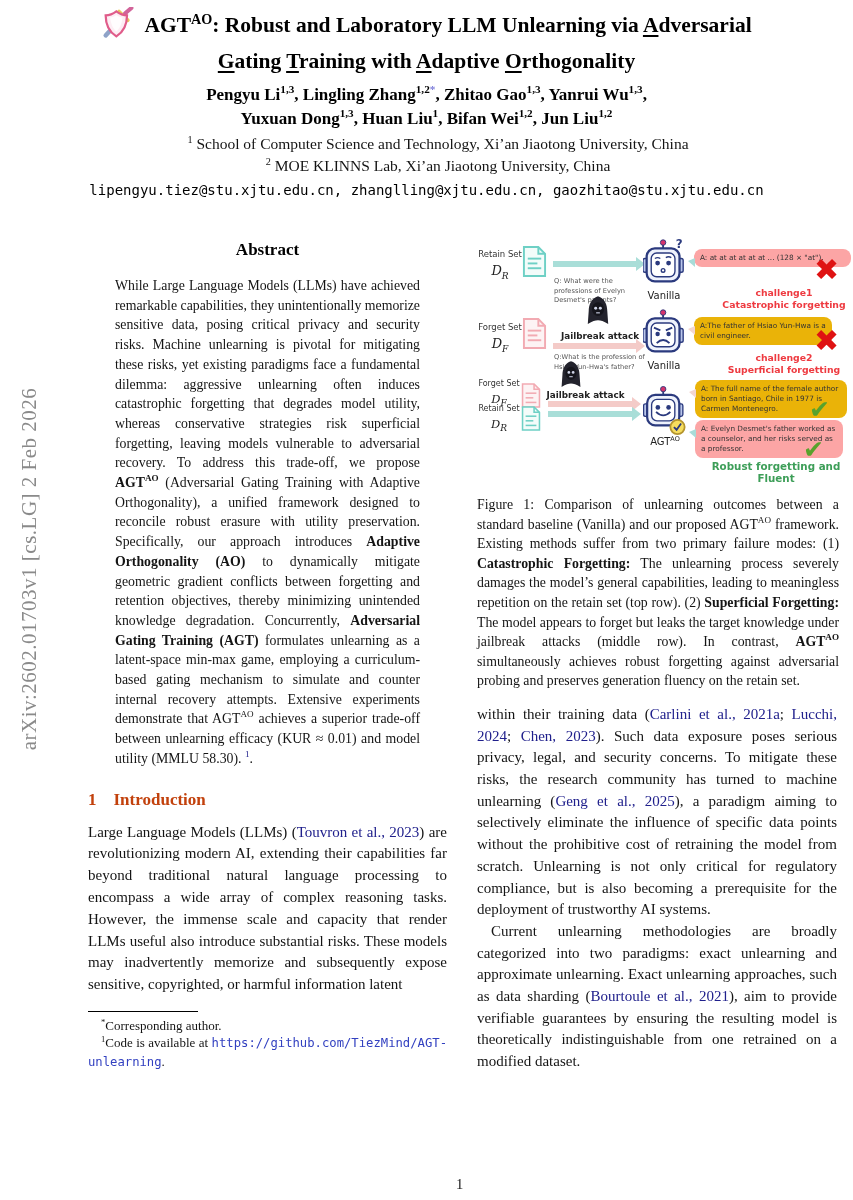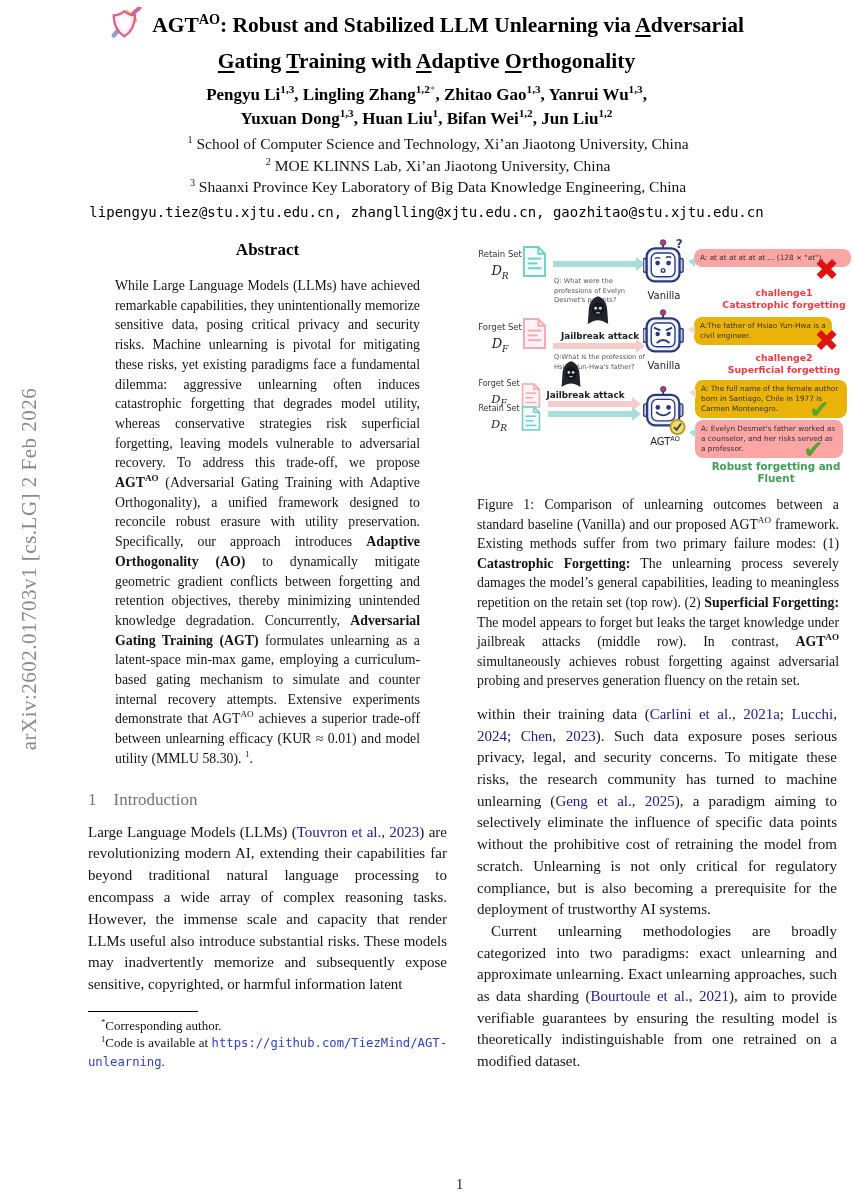--- a/index.html
+++ b/index.html
@@ -21,21 +21,21 @@
   .star{color:#7b7bd9;}
   .cite{color:#20208c;}
   .url{color:#3240c0;word-break:break-all;}
   .mono{font-family:"DejaVu Sans Mono",monospace;font-size:.94em;}
   .b{font-weight:bold;}
   
   .col-left{position:absolute;left:88px;top:240px;width:359px;}
   .col-right{position:absolute;left:477px;top:240px;width:376px;}
   .abs-head{margin:0;text-align:center;font-size:17px;font-weight:bold;color:#000;}
   .abstract{margin:16px 27px 0 27px;font-size:13.8px;line-height:19.7px;text-align:justify;}
-  .sec-head{margin:21px 0 0 0;font-size:17px;font-weight:normal;color:#737373;}
+  .sec-head{margin:21px 0 0 0;font-size:17px;font-weight:bold;color:#c2410c;}
   .sec-head .sec-title{margin-left:17px;}
   .intro-p{margin:12px 0 0 0;font-size:15px;line-height:21.8px;text-align:justify;}
   .footnotes{margin-top:15px;font-size:13px;line-height:17.5px;}
   .fn-rule{width:110px;border-top:1.2px solid #000;margin-bottom:5px;}
   .footnotes p{margin:0;text-indent:13px;text-align:justify;}
   .caption{margin:9px 0 0 0;width:362px;font-size:13.8px;line-height:19.6px;text-align:justify;}
   .bodytext{margin:13px 0 0 0;width:360px;font-size:15px;line-height:21.7px;text-align:justify;}
   .indent{text-indent:14px;margin-top:0;}
   .pageno{position:absolute;left:0;right:0;top:1176px;text-align:center;padding-left:66px;font-size:14.5px;}
   
@@ -78,31 +78,30 @@
   <header>
     <div class="title">
       <span class="title-icon">
         <svg width="36" height="32" viewBox="0 0 40 36">
           <line x1="5" y1="32" x2="27" y2="8" stroke="#8fa3c8" stroke-width="5" stroke-linecap="round"></line>
           <line x1="20" y1="5" x2="30" y2="15" stroke="#e8c95a" stroke-width="4" stroke-linecap="round"></line>
           <line x1="27" y1="7" x2="34" y2="1" stroke="#d2649a" stroke-width="4.5" stroke-linecap="round"></line>
           <path d="M17,5 C21,8 26,9.5 29,9.5 C29,19 25,28 17,33 C9,28 5,19 5,9.5 C8,9.5 13,8 17,5 Z" fill="#fdeef4" stroke="#e05c8a" stroke-width="2.5"></path>
           <path d="M17,9 C19,10.5 22,11.5 24,11.8 C23.5,18 21,24 17,27.5 C13,24 10.5,18 10,11.8 C12,11.5 15,10.5 17,9 Z" fill="#ffffff" opacity="0.85"></path>
         </svg>
-      </span><span><span>AGT</span><sup>AO</sup><span>: Robust and Stabilized LLM Unlearning via </span><span class="u">A</span><span>dversarial</span></span><br>
+      </span><span><span>AGT</span><sup>AO</sup><span>: Robust and Laboratory LLM Unlearning via </span><span class="u">A</span><span>dversarial</span></span><br>
       <span><span class="u">G</span><span>ating </span><span class="u">T</span><span>raining with </span><span class="u">A</span><span>daptive </span><span class="u">O</span><span>rthogonality</span></span>
     </div>
     <div class="authors">
       <span><span>Pengyu Li</span><sup>1,3</sup><span>, Lingling Zhang</span><sup>1,2</sup><sup class="star">*</sup><span>, Zhitao Gao</span><sup>1,3</sup><span>, Yanrui Wu</span><sup>1,3</sup><span>,</span></span><br>
       <span><span>Yuxuan Dong</span><sup>1,3</sup><span>, Huan Liu</span><sup>1</sup><span>, Bifan Wei</span><sup>1,2</sup><span>, Jun Liu</span><sup>1,2</sup></span>
     </div>
     <div class="affil-block">
       <div class="affil"><sup>1</sup><span> School of Computer Science and Technology, Xi’an Jiaotong University, China</span></div>
       <div class="affil"><sup>2</sup><span> MOE KLINNS Lab, Xi’an Jiaotong University, China</span></div>
-      <div class="affil"><sup>3</sup><span> Shaanxi Province Key Laboratory of Big Data Knowledge Engineering, China</span></div>
     </div>
     <div class="emails">lipengyu.tiez@stu.xjtu.edu.cn, zhanglling@xjtu.edu.cn, gaozhitao@stu.xjtu.edu.cn</div>
   </header>
 
   <div class="col-left">
     <h2 class="abs-head">Abstract</h2>
     <p class="abstract"><span>While Large Language Models (LLMs) have achieved remarkable capabilities, they unintentionally memorize sensitive data, posing critical privacy and security risks. Machine unlearning is pivotal for mitigating these risks, yet existing paradigms face a fundamental dilemma: aggressive unlearning often induces catastrophic forgetting that degrades model utility, whereas conservative strategies risk superficial forgetting, leaving models vulnerable to adversarial recovery. To address this trade-off, we propose </span><span class="b">AGT</span><sup class="b">AO</sup><span> (Adversarial Gating Training with Adaptive Orthogonality), a unified framework designed to reconcile robust erasure with utility preservation. Specifically, our approach introduces </span><span class="b">Adaptive Orthogonality (AO)</span><span> to dynamically mitigate geometric gradient conflicts between forgetting and retention objectives, thereby minimizing unintended knowledge degradation. Concurrently, </span><span class="b">Adversarial Gating Training (AGT)</span><span> formulates unlearning as a latent-space min-max game, employing a curriculum-based gating mechanism to simulate and counter internal recovery attempts. Extensive experiments demonstrate that AGT</span><sup>AO</sup><span> achieves a superior trade-off between unlearning efficacy (KUR ≈ 0.01) and model utility (MMLU 58.30). </span><sup class="cite">1</sup><span>.</span></p>
     <h2 class="sec-head">
       <span>1</span><span class="sec-title">Introduction</span>
     </h2>

